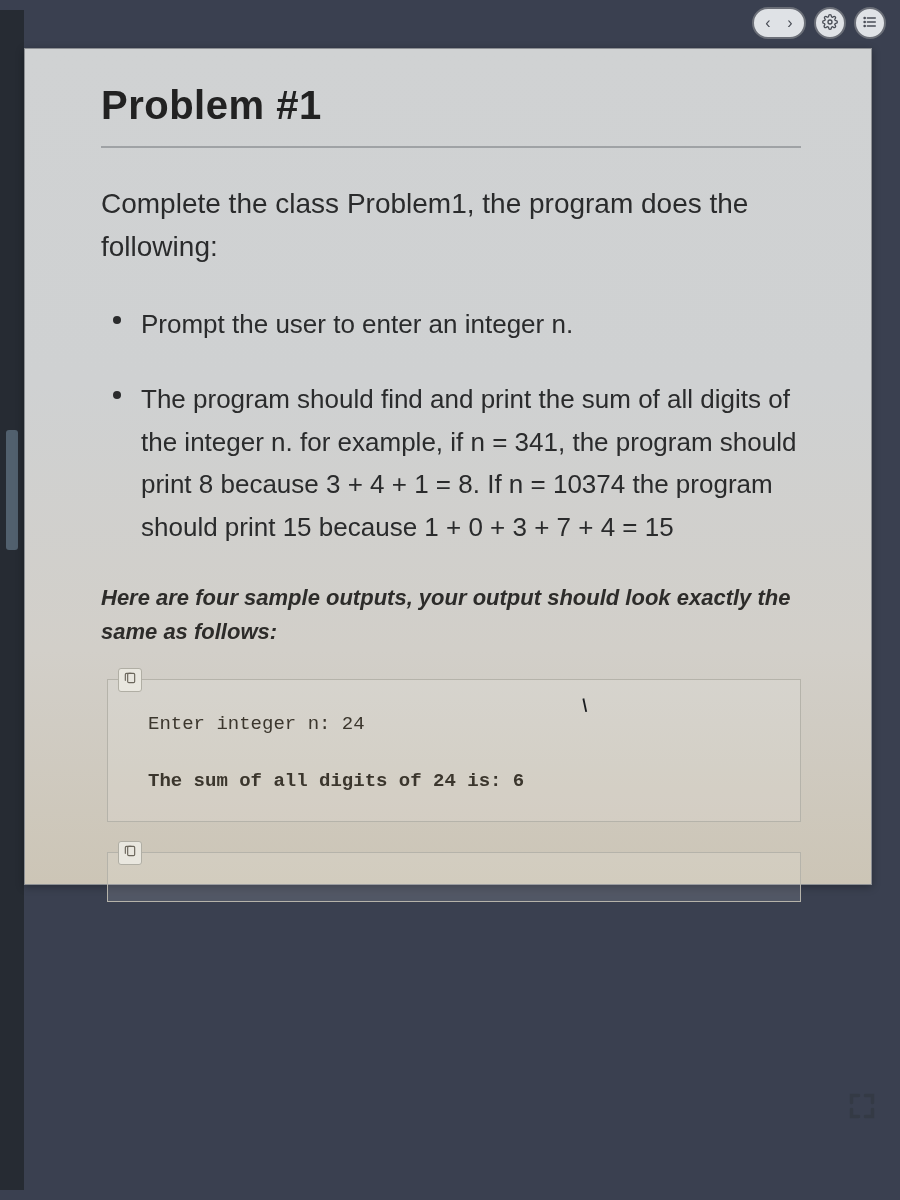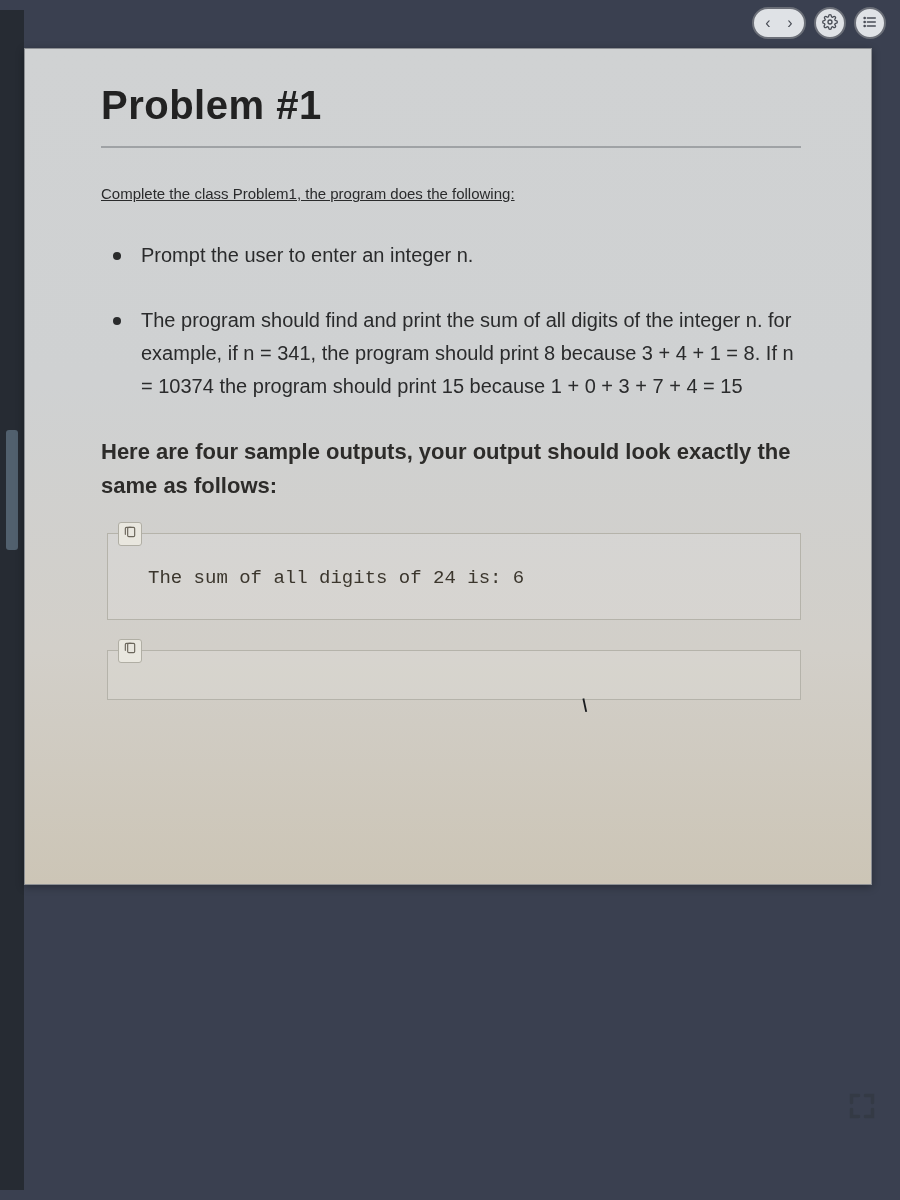--- a/index.html
+++ b/index.html
@@ -67,51 +67,51 @@
   h1 {
     font-size: 40px;
     font-weight: 700;
     color: #222;
     padding-bottom: 18px;
     border-bottom: 2px solid #9fa2a5;
     margin-bottom: 34px;
     letter-spacing: 0.5px;
   }
   .intro {
-    font-size: 15px;
+    font-size: 28px;
     line-height: 1.55;
     margin-bottom: 34px;
-    text-decoration: underline;
   }
   ul.points {
     list-style: none;
     padding-left: 6px;
   }
   ul.points > li {
     position: relative;
     padding-left: 34px;
-    font-size: 20px;
+    font-size: 26px;
     line-height: 1.65;
     margin-bottom: 32px;
     color: #2a2b2c;
   }
   ul.points > li::before {
     content: "";
     position: absolute;
     left: 6px; top: 13px;
     width: 8px; height: 8px;
     background: #2a2b2c;
     border-radius: 50%;
   }
   .outputs-intro {
     font-size: 22px;
     font-weight: 600;
     line-height: 1.55;
     margin: 6px 0 30px 0;
     color: #2d2c2a;
+    font-style: italic;
   }
   .sample {
     position: relative;
     border: 1px solid #b5b3aa;
     background: rgba(255,255,255,0.12);
     padding: 26px 24px 22px 40px;
     font-family: "Courier New", monospace;
     font-size: 19px;
     line-height: 1.9;
     color: #3b362d;
@@ -124,21 +124,21 @@
     width: 24px; height: 24px;
     background: #e9e7df;
     border: 1px solid #b0aea4;
     border-radius: 3px;
     display: flex;
     align-items: center;
     justify-content: center;
   }
   .sample .clip svg { width: 14px; height: 14px; stroke:#6b665b; }
   .sample p { margin: 0; }
-  .sample p + p { margin-top: 20px; }
+  .sample p + p { margin-top: 20px; font-weight: bold; }
 
   .fs-icon{
     position:absolute;
     right:24px; bottom:80px;
     width:28px; height:28px;
     color:#343a45;
   }
   .fs-icon svg{width:100%;height:100%;}
 
   .cursor{
@@ -199,20 +199,21 @@
 
   <div class="sample">
     <div class="clip">
       <span>
         <svg viewBox="0 0 24 24" fill="none" stroke-width="2" stroke-linecap="round">
             <rect x="8" y="4" width="12" height="16" rx="2"></rect>
             <path d="M4 16V6a2 2 0 0 1 2-2h8"></path>
           </svg>
       </span>
     </div>
+    <p>Enter integer n: 24</p>
     <p>The sum of all digits of 24 is: 6</p>
   </div>
 
   <div class="sample" style="margin-bottom:0;">
     <div class="clip">
       <span>
         <svg viewBox="0 0 24 24" fill="none" stroke-width="2" stroke-linecap="round">
             <rect x="8" y="4" width="12" height="16" rx="2"></rect>
             <path d="M4 16V6a2 2 0 0 1 2-2h8"></path>
           </svg>

